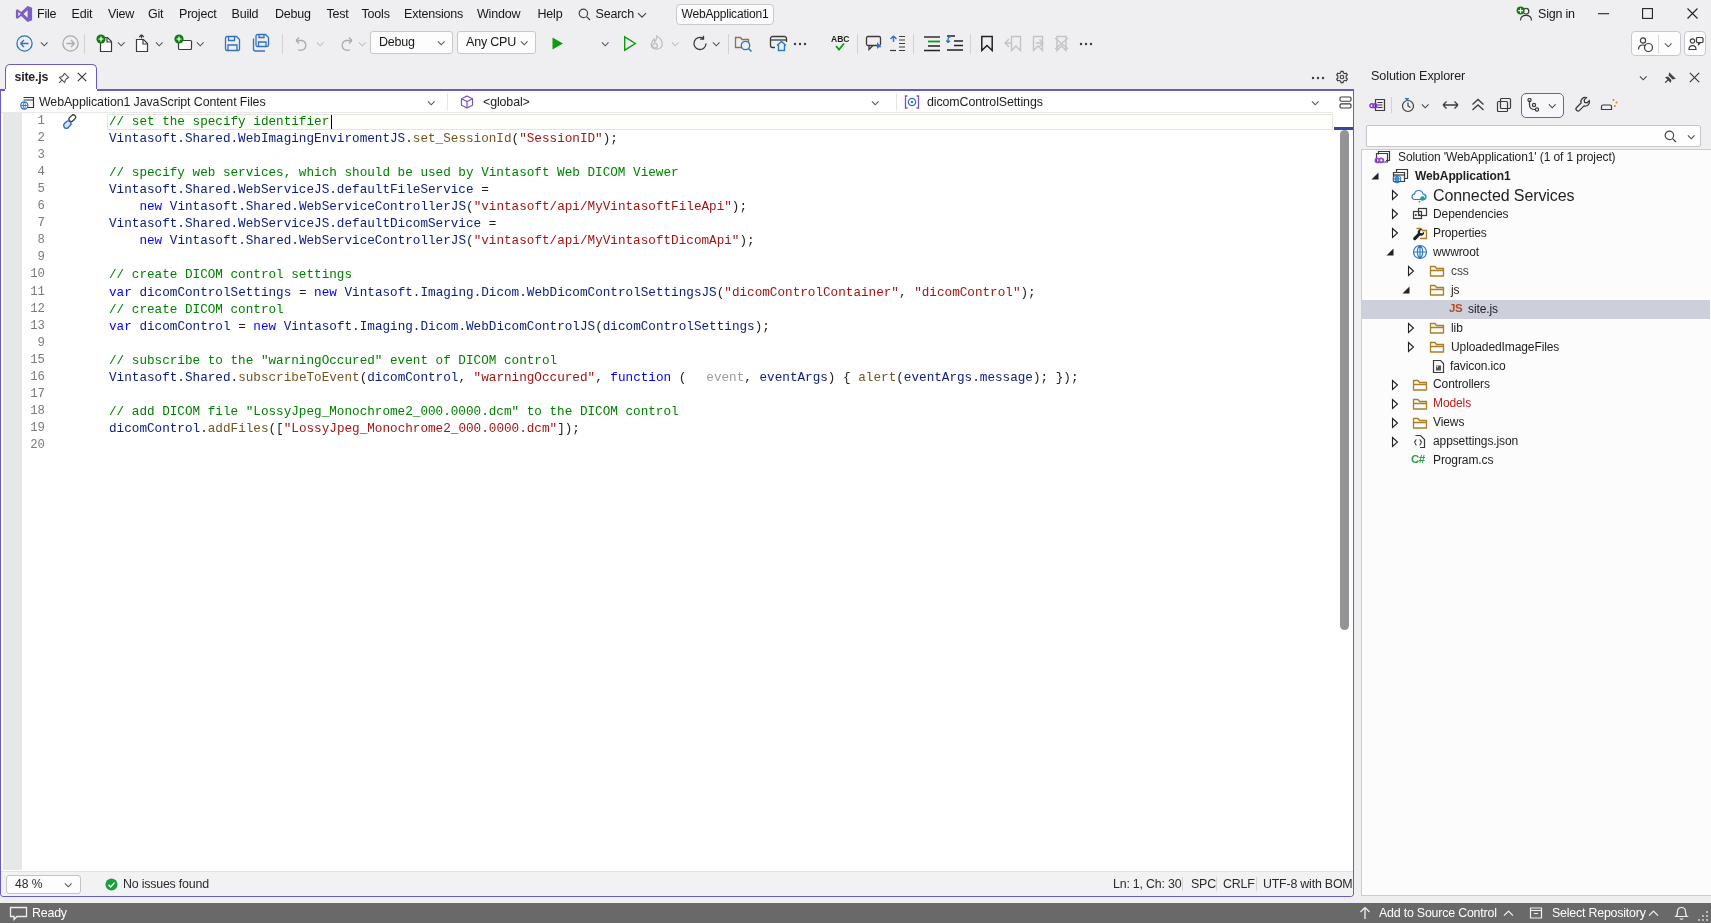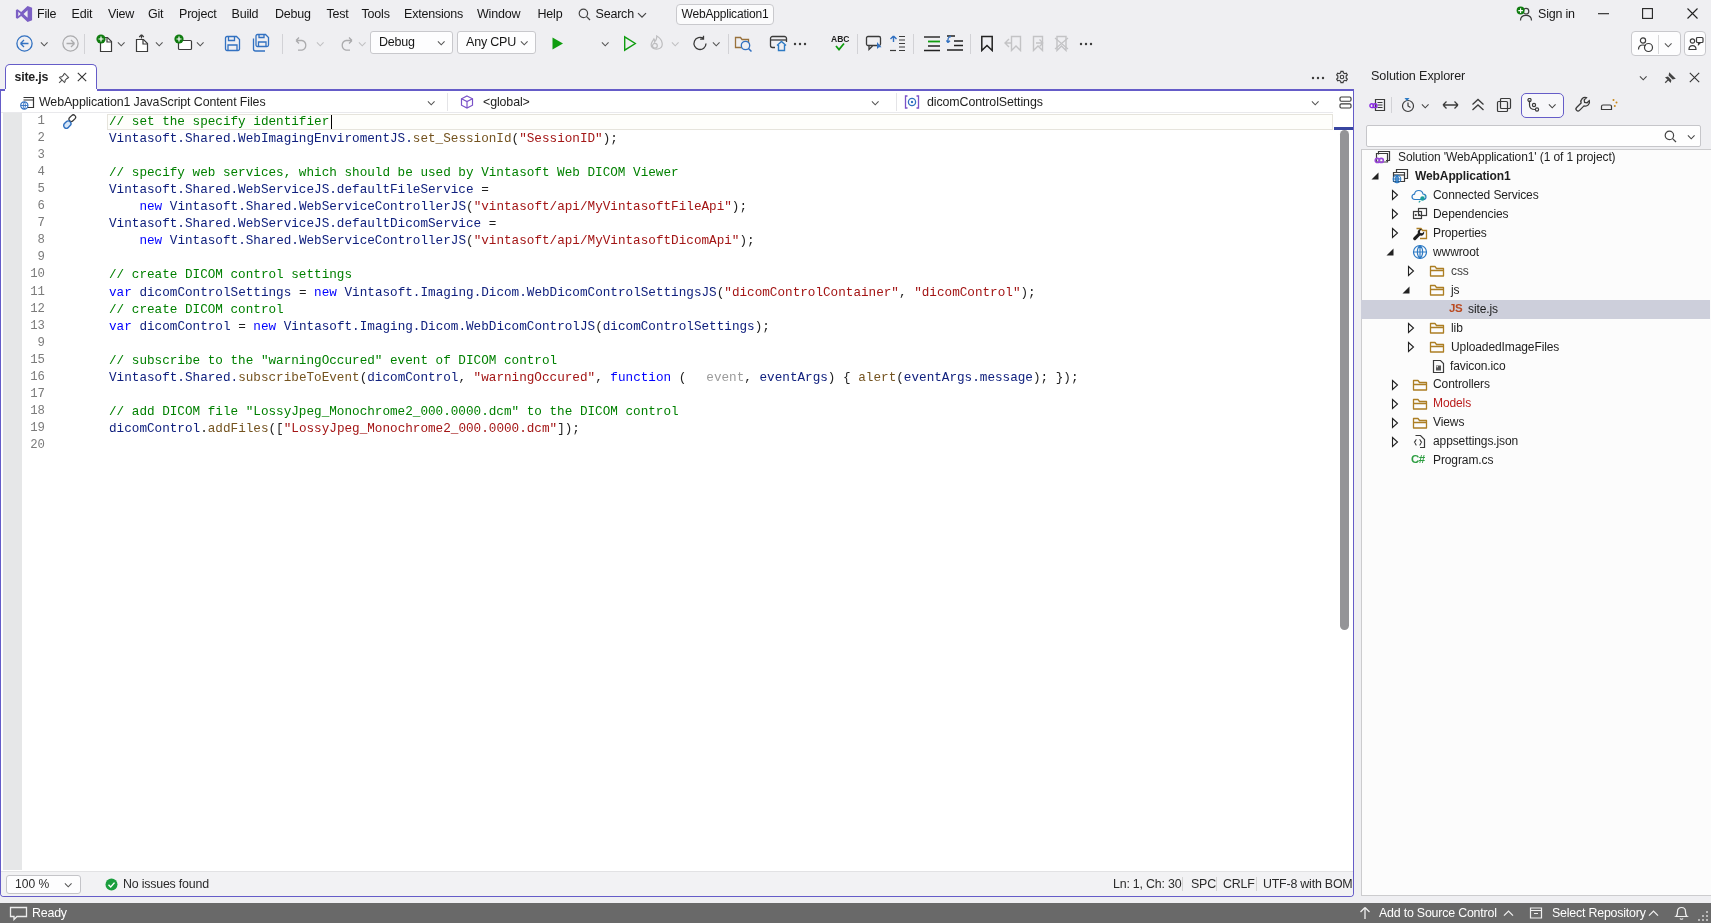--- a/index.html
+++ b/index.html
@@ -375,21 +375,21 @@
       <div class="cl" style="top:306.9px;height:17.05px;line-height:17.05px;"><span class="n">dicomControl</span>.<span class="m">addFiles</span>([<span class="s">"LossyJpeg_Monochrome2_000.0000.dcm"</span>]);</div>
     </div>
     <div class="abs" style="left:329.5px;top:1.5px;width:1.6px;height:14.5px;background:#000;"></div>
   </div>
 
   <div class="abs" style="left:1332.5px;top:36px;width:20px;height:2.5px;background:#3845A0;"></div>
   <div class="abs" style="left:1339px;top:39px;width:8.5px;height:500px;background:#949497;border-radius:4.5px;"></div>
 
   <div class="abs" style="left:0;top:780px;width:1352px;height:24.5px;background:#F2F2F4;border-top:1px solid #E2E2E4;">
     <div class="abs" style="left:5px;top:3px;width:75px;height:19px;background:#FDFDFE;border:1px solid #C4C4C8;border-radius:3px;">
-        <span class="abs" style="left:8px;top:0;line-height:17px;font-size:12.1px;color:#2B2B2B;">100 %</span>
+        <span class="abs" style="left:8px;top:0;line-height:17px;font-size:12.1px;color:#2B2B2B;">48 %</span>
         <svg class="chev" style="left:57px;top:5px;" viewBox="0 0 10 7">
           <path d="M1 1.2 L4.7 4.9 L8.4 1.2" fill="none" stroke="#555" stroke-width="1.2"></path>
         </svg>
       </div>
     <svg class="abs" style="left:104px;top:6px;" width="13" height="13" viewBox="0 0 13 13">
         <circle cx="6.5" cy="6.5" r="6" fill="#1B9E3E"></circle>
         <path d="M3.5 6.7 L5.7 8.9 L9.5 4.6" fill="none" stroke="#fff" stroke-width="1.4"></path>
       </svg>
     <span class="sbitem" style="left:122px;">No issues found</span>
     <span class="sbitem" style="left:1112px;">Ln: 1, Ch: 30</span>
@@ -505,21 +505,21 @@
     </svg>
     <span class="abs" style="left:1415px;top:166.8px;height:19px;line-height:19px;font-size:12px;letter-spacing:-0.1px;color:#1E1E1E;font-weight:bold;">WebApplication1</span>
   <svg class="abs" style="left:1391px;top:189.2px;" width="8" height="12" viewBox="0 0 8 12">
       <path d="M1.5 1.5 L6.5 6 L1.5 10.5 Z" fill="none" stroke="#222" stroke-width="1.1"></path>
     </svg>
     <svg class="abs" style="left:1411px;top:187.7px;" width="17" height="15" viewBox="0 0 17 15">
       <path d="M4 11.5 C1.8 11.5 1 10 1 8.7 C1 7.2 2.2 6.2 3.5 6.2 C3.8 3.8 5.8 2.5 7.8 2.5 C10 2.5 11.6 4 12 6 C13.8 6.2 15 7.4 15 9 C15 10.4 14 11.5 12.3 11.5 Z" fill="none" stroke="#2D7AC4" stroke-width="1.2"></path>
       <circle cx="11.5" cy="10.5" r="2.2" fill="#1B9E9E"></circle>
       <path d="M9.3 12.8 L7.8 14.3 M13.7 8.3 L15 7" stroke="#1B9E9E" stroke-width="1.2"></path>
     </svg>
-    <span class="abs" style="left:1433px;top:185.7px;height:19px;line-height:19px;font-size:12px;letter-spacing:-0.1px;color:#1E1E1E;">Connected Services</span>
+    <span class="abs" style="left:1433px;top:185.7px;height:19px;line-height:19px;font-size:16px;letter-spacing:-0.1px;color:#1E1E1E;">Connected Services</span>
   <svg class="abs" style="left:1391px;top:208.2px;" width="8" height="12" viewBox="0 0 8 12">
       <path d="M1.5 1.5 L6.5 6 L1.5 10.5 Z" fill="none" stroke="#222" stroke-width="1.1"></path>
     </svg>
     <svg class="abs" style="left:1412px;top:207.2px;" width="16" height="14" viewBox="0 0 16 14">
       <g fill="none" stroke="#3B3B3B" stroke-width="1.2">
         <rect x="6.5" y="1.5" width="8" height="7"></rect>
         <rect x="1.5" y="4.5" width="8" height="7"></rect>
       </g>
       <circle cx="3.8" cy="8" r="1.1" fill="#3B3B3B"></circle>
       <circle cx="7.2" cy="8" r="1.1" fill="#3B3B3B"></circle>

